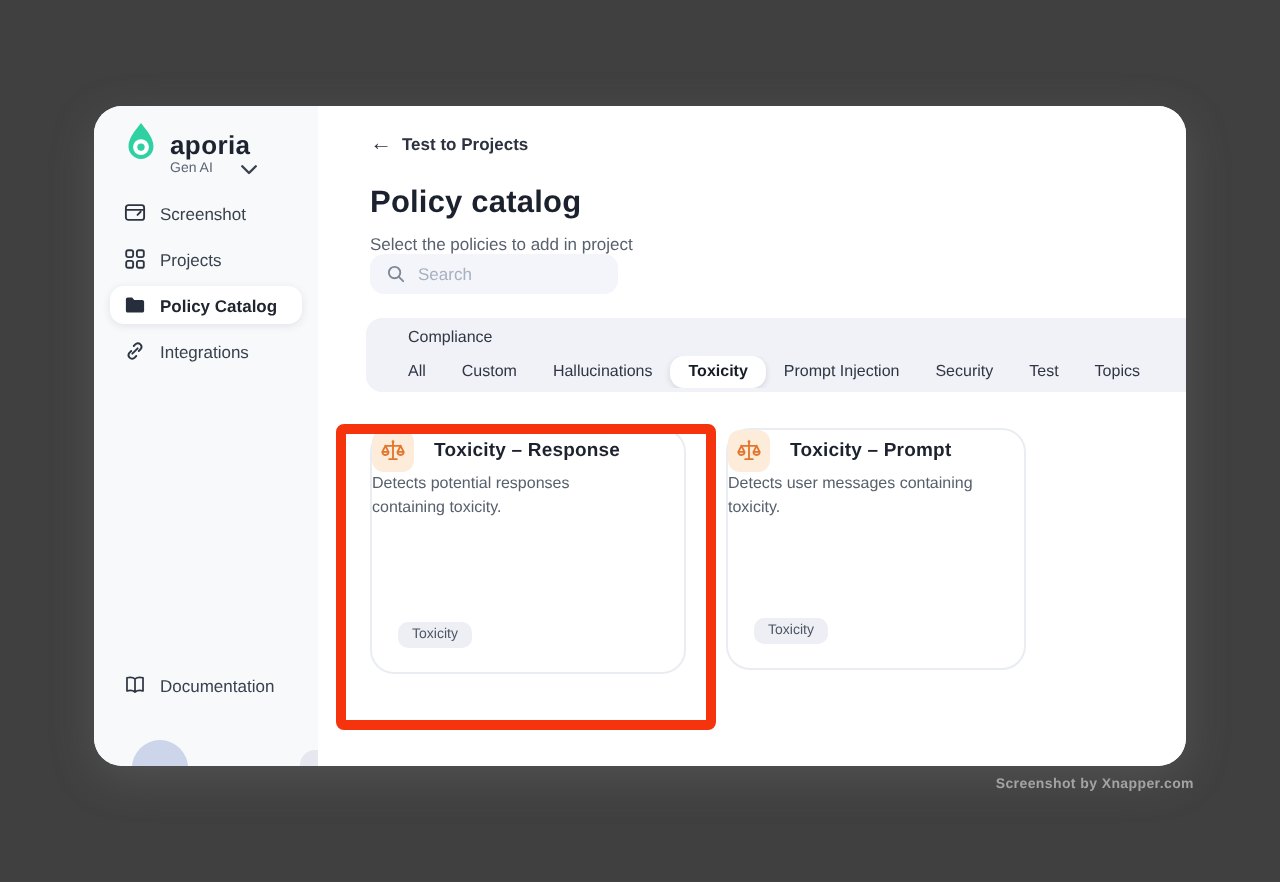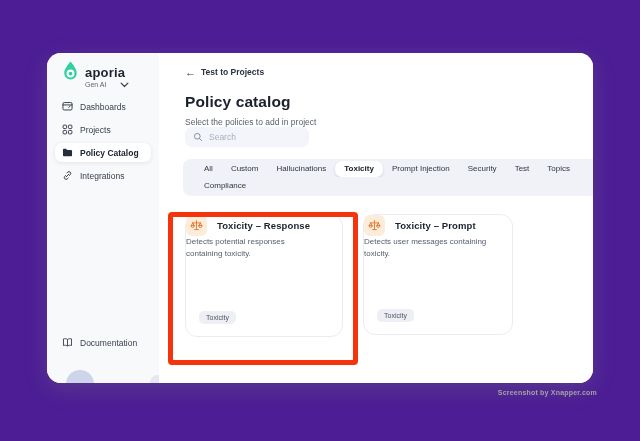--- a/index.html
+++ b/index.html
@@ -1,18 +1,18 @@
 <!DOCTYPE html>
 <html><head>
 <meta charset="utf-8">
 <style>
   * { margin:0; padding:0; box-sizing:border-box; }
   html,body { width:640px; height:441px; background:#000; overflow:hidden;
               font-family:"Liberation Sans", sans-serif; }
-  .stage { position:relative; width:640px; height:441px; background:#4c1d95; }
+  .stage { position:relative; width:640px; height:441px; background:#404040; }
 
   .window { position:absolute; left:47px; top:53px; width:546px; height:330px;
             background:#fff; border-radius:14px; overflow:hidden; display:flex;
             box-shadow:0 6px 22px rgba(130,130,130,0.28); }
 
   
   .sidebar { position:relative; width:112px; background:#f8f9fb; flex:0 0 112px; }
   .brand { display:flex; align-items:flex-start; gap:6px; padding:12px 0 0 15px; }
   .brand-text { display:flex; flex-direction:column; }
   .brand-name { font-size:13px; font-weight:700; color:#1d232f; letter-spacing:.2px; }
@@ -108,21 +108,21 @@
       </div>
 
       <nav class="nav">
         <div class="nav-item">
           <span class="nav-icon">
             <svg width="11" height="11" viewBox="0 0 14 14">
                 <rect x="1.2" y="2" width="11.6" height="9.4" rx="1.6" fill="none" stroke="#2e3542" stroke-width="1.2"></rect>
                 <path d="M1.2 5h11.6M8.6 8.2l2-2" fill="none" stroke="#2e3542" stroke-width="1.2" stroke-linecap="round"></path>
               </svg>
           </span>
-          <span>Dashboards</span>
+          <span>Screenshot</span>
         </div>
         <div class="nav-item">
           <span class="nav-icon">
             <svg width="11" height="11" viewBox="0 0 14 14">
                 <g fill="none" stroke="#2e3542" stroke-width="1.2">
                   <rect x="1.4" y="1.4" width="4.4" height="4.4" rx="1.2"></rect>
                   <rect x="8.2" y="1.4" width="4.4" height="4.4" rx="1.2"></rect>
                   <rect x="1.4" y="8.2" width="4.4" height="4.4" rx="1.2"></rect>
                   <rect x="8.2" y="8.2" width="4.4" height="4.4" rx="1.2"></rect>
                 </g>
@@ -180,32 +180,32 @@
         <span>
           <svg width="10" height="10" viewBox="0 0 14 14">
               <circle cx="6" cy="6" r="4" fill="none" stroke="#7e8896" stroke-width="1.3"></circle>
               <path d="M9 9l3 3" stroke="#7e8896" stroke-width="1.3" stroke-linecap="round"></path>
             </svg>
         </span>
         <input type="text" placeholder="Search" style="">
       </div>
 
       <div class="tabs-bar">
+        <div class="tabs-row">
+          <span class="tab">Compliance</span>
+        </div>
         <div class="tabs-row">
           <span class="tab">All</span>
           <span class="tab">Custom</span>
           <span class="tab">Hallucinations</span>
           <span class="tab active">Toxicity</span>
           <span class="tab">Prompt Injection</span>
           <span class="tab">Security</span>
           <span class="tab">Test</span>
           <span class="tab">Topics</span>
-        </div>
-        <div class="tabs-row">
-          <span class="tab">Compliance</span>
         </div>
       </div>
 
       <div class="cards-row">
         <div class="card">
           <div class="card-head">
             <span class="card-icon">
               <svg width="13" height="13" viewBox="0 0 24 24">
                   <g fill="none" stroke="#e2762e" stroke-width="1.7" stroke-linecap="round" stroke-linejoin="round">
                     <path d="M12 4.5v14.5M8.5 19.5h7M5 7.2h14"></path>

